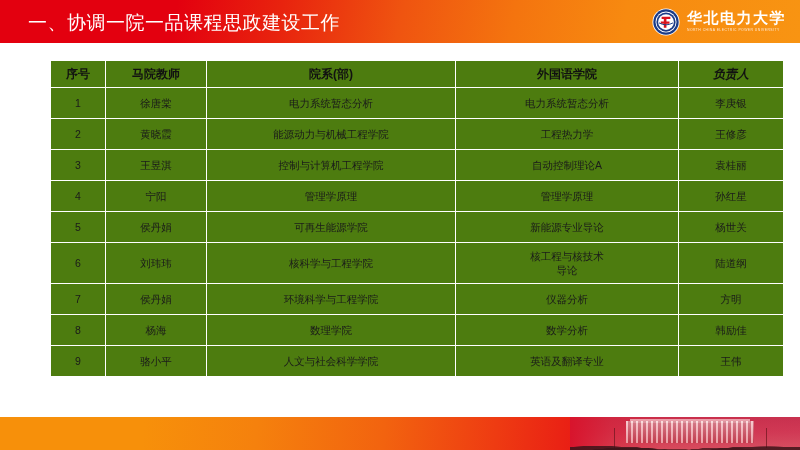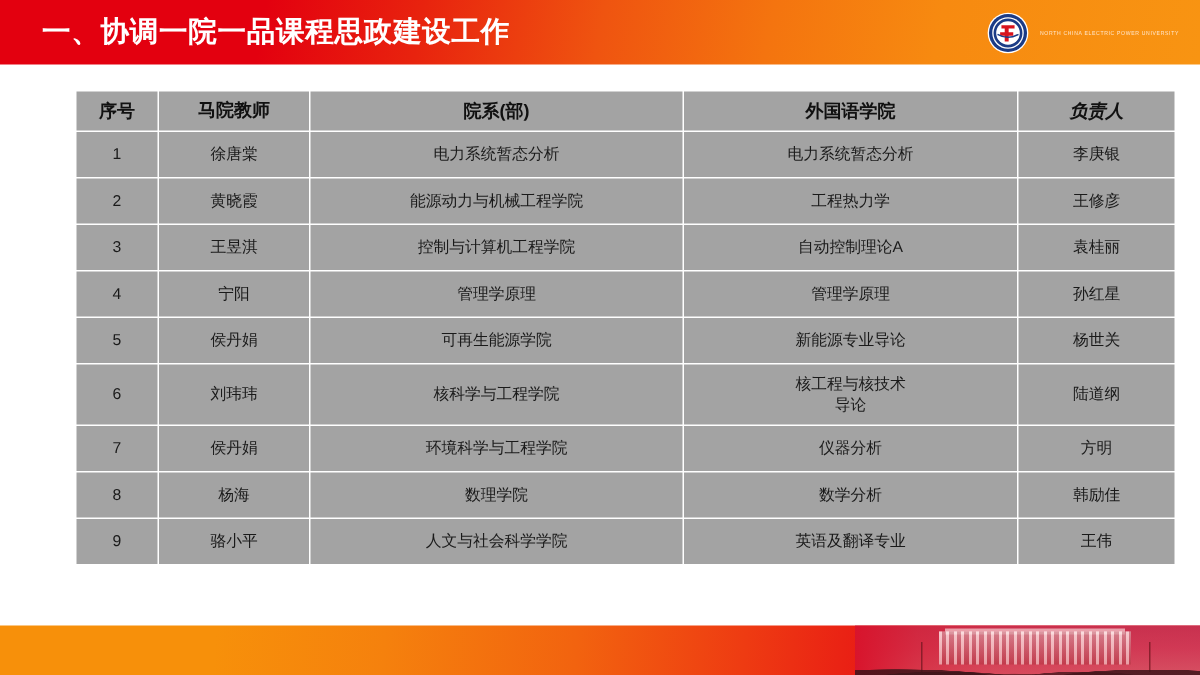--- a/index.html
+++ b/index.html
@@ -40,21 +40,21 @@
         #f89412 100%);
     overflow: hidden;
   }
   .header-title {
     position: absolute;
     left: 28px;
     top: 50%;
     transform: translateY(-50%);
     color: #ffffff;
     font-size: 19px;
-    font-weight: bold;
+    font-weight: normal;
     letter-spacing: 0.5px;
     white-space: nowrap;
     line-height: 1;
   }
 
   
   .logo-block {
     position: absolute;
     right: 14px;
     top: 50%;
@@ -103,21 +103,21 @@
   }
   table.data-table {
     width: 710px;
     border-collapse: separate;
     border-spacing: 1px 1px;
     table-layout: fixed;
     background: #ffffff;
   }
   table.data-table td,
   table.data-table th {
-    background: #a3a3a3;
+    background: #4d7c0f;
     border: none;
     text-align: center;
     vertical-align: middle;
     color: #1a1a1a;
     font-size: 10.5px;
     padding: 0 2px;
     line-height: 1.35;
     font-weight: normal;
   }
   table.data-table thead th {
@@ -131,21 +131,21 @@
   }
   table.data-table tbody tr.tall td {
     height: 40px;
   }
   td.c-idx   { width: 50px; }
   td.c-name  { width: 96px; font-size: 11.5px; }
   td.c-dept  { width: 244px; }
   td.c-course{ width: 218px; }
   td.c-owner { width: 100px; }
   th.c-idx   { width: 50px; }
-  th.c-name  { width: 96px; font-family: Liberation Mono, monospace; }
+  th.c-name  { width: 96px; }
   th.c-dept  { width: 244px; }
   th.c-course{ width: 218px; }
   th.c-owner { width: 100px; font-style: italic; }
   .cell-line { display: block; }
 
   
   .footer-bar {
     position: absolute;
     left: 0;
     bottom: 0;
@@ -238,20 +238,21 @@
       <svg class="logo-mark" viewBox="0 0 64 64">
         <circle cx="32" cy="32" r="31" fill="#ffffff"></circle>
         <circle cx="32" cy="32" r="29" fill="#1b3b86"></circle>
         <circle cx="32" cy="32" r="24" fill="#ffffff"></circle>
         <circle cx="32" cy="32" r="22" fill="#1b3b86"></circle>
         <circle cx="32" cy="32" r="18" fill="#ffffff"></circle>
         <path d="M22 20 L42 20 L42 25 L33 25 L33 31 L40 31 L40 36 L33 36 L33 45 L27 45 L27 36 L20 36 L20 31 L27 31 L27 25 L22 25 Z" fill="#d8121c"></path>
         <path d="M16 34 q16 9 32 0" stroke="#1b3b86" stroke-width="2.2" fill="none"></path>
       </svg>
       <span class="logo-text">
+        <span class="logo-cn">华北电力大学</span>
         <span class="logo-en">NORTH CHINA ELECTRIC POWER UNIVERSITY</span>
       </span>
     </div>
   </div>
 
   <div class="table-wrap">
     <table class="data-table">
       <thead>
         <tr>
           <th class="c-idx">序号</th>

